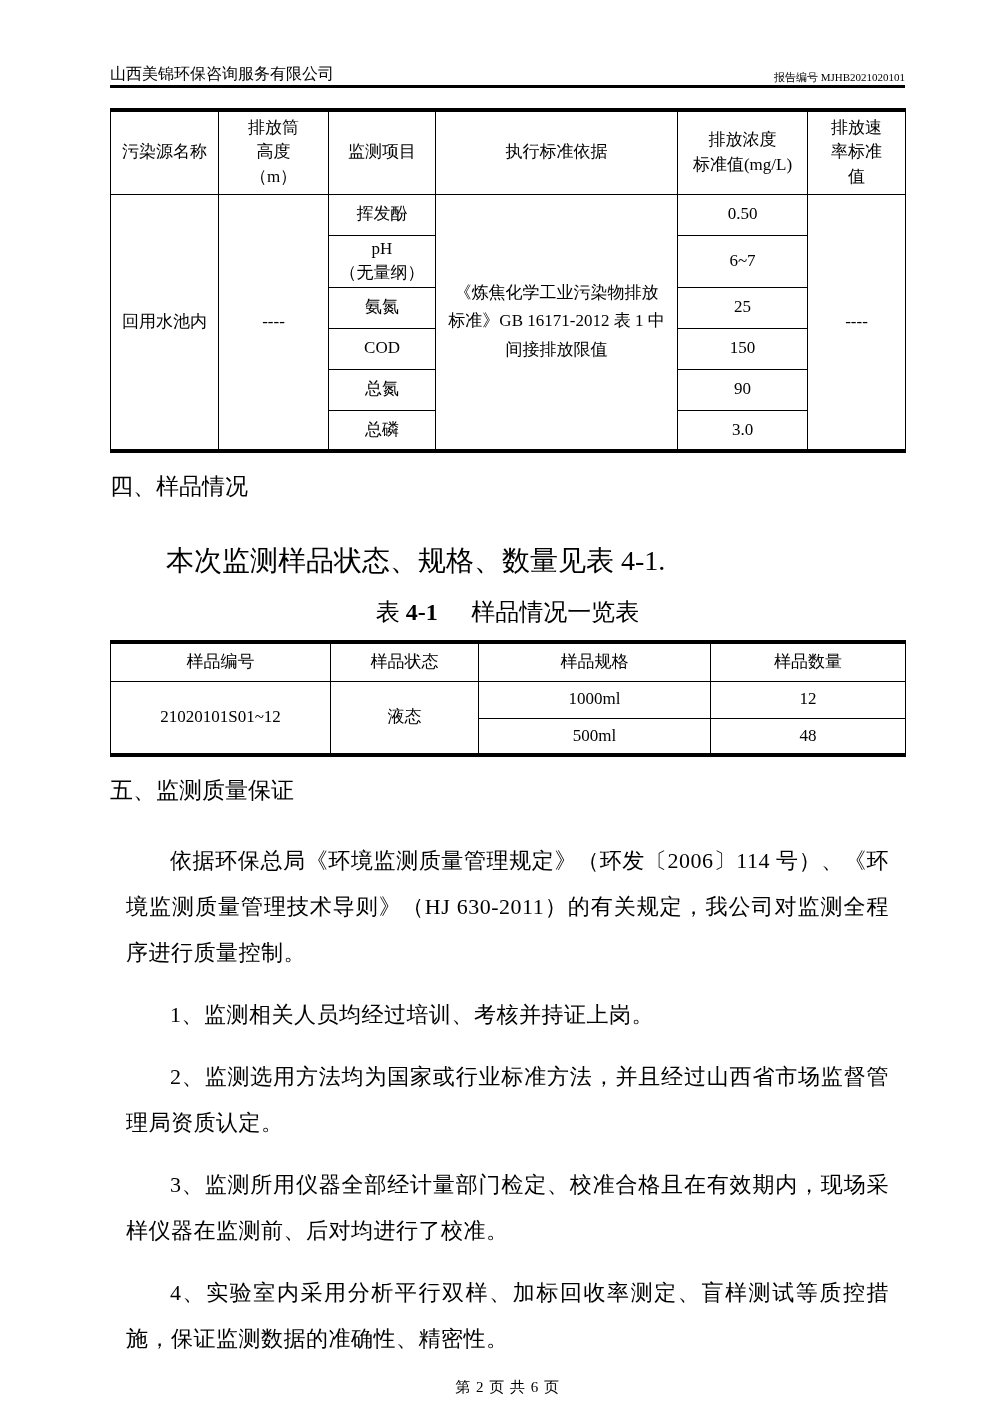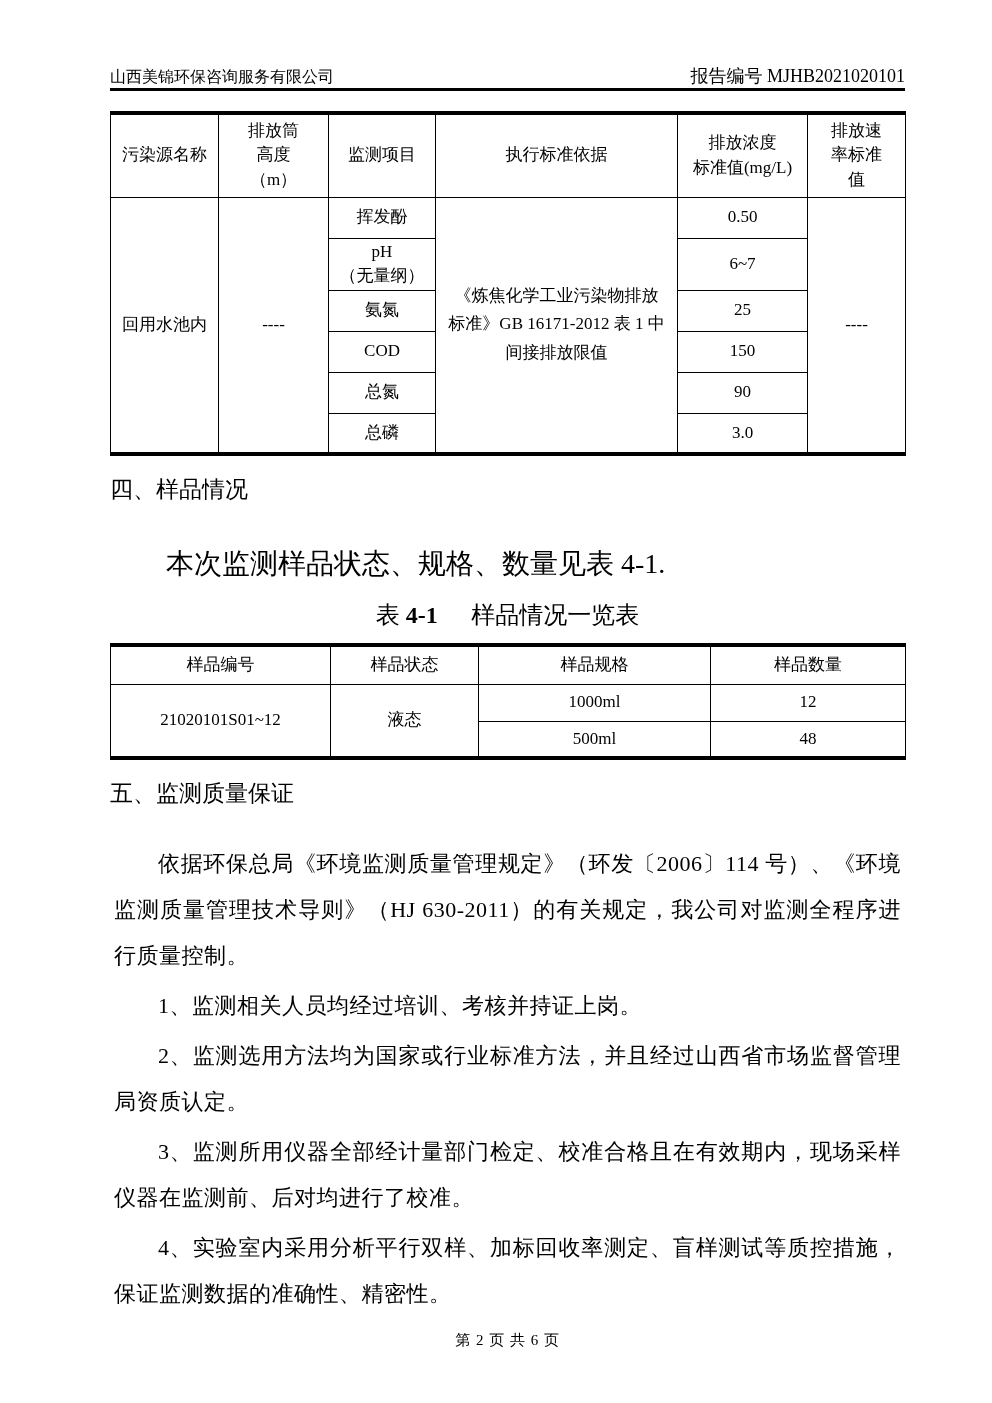--- a/index.html
+++ b/index.html
@@ -11,21 +11,21 @@
   }
   .page{padding:64px 87px 0 110px;width:795px;}
 
   
   .header{
     display:flex;justify-content:space-between;align-items:flex-end;
     border-bottom:3px solid #000;
     padding-bottom:0;
     font-size:16px;
   }
-  .header .report-no{font-size:18px;}
+  .header .report-no{font-size:11px;}
 
   
   table{
     border-collapse:collapse;table-layout:fixed;width:795px;
     border-top:4px solid #000;border-bottom:4px solid #000;
     border-left:1px solid #000;border-right:1px solid #000;
   }
   th,td{
     border:1px solid #000;
     text-align:center;vertical-align:middle;
@@ -52,21 +52,21 @@
     font-size:28px;margin:40px 0 0 0;text-indent:2em;
   }
   .caption{
     text-align:center;font-size:24px;margin-top:16px;
   }
   .caption .num{font-weight:bold;margin-left:0.25em;}
   .caption .cap-title{margin-left:1.4em;}
 
   .paras{margin-top:32px;}
   .paras p{
-    font-size:22px;line-height:46px;margin:4px;
+    font-size:22px;line-height:46px;margin:16px;
     text-indent:2em;text-align:justify;
     letter-spacing:0.5px;
   }
 
   .footer{
     text-align:center;font-size:15px;margin-top:14px;letter-spacing:1px;
   }
 </style>
 </head>
 <body>

